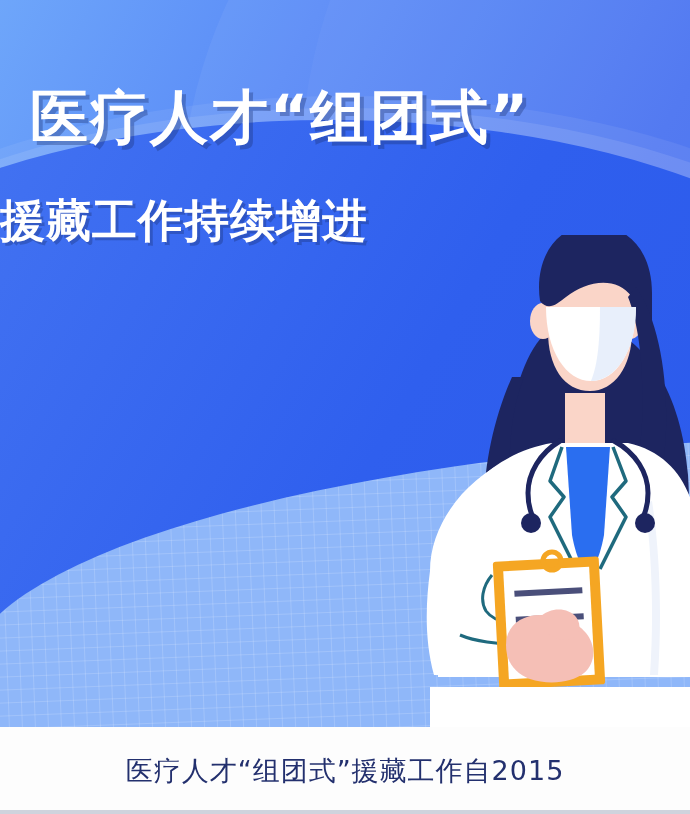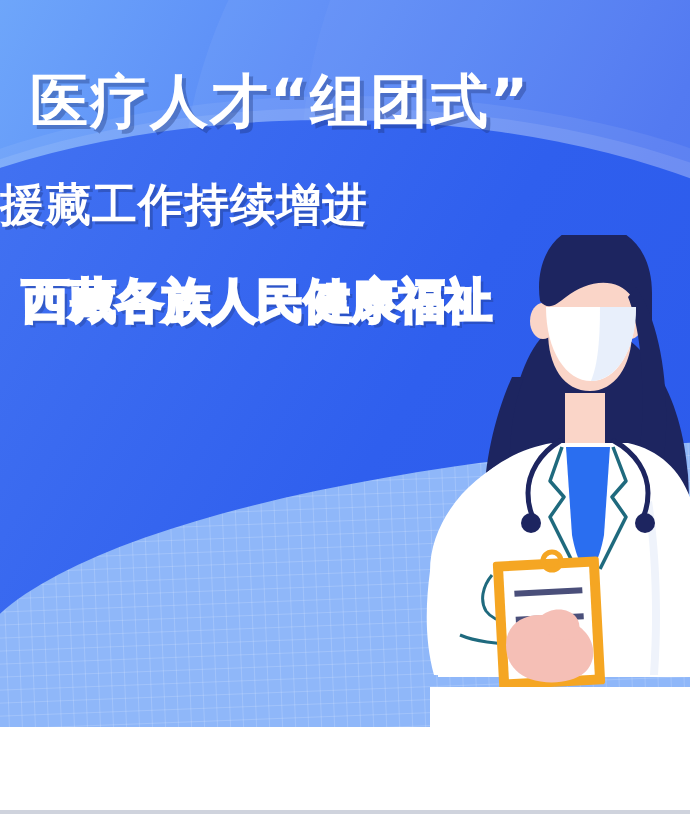--- a/index.html
+++ b/index.html
@@ -107,20 +107,21 @@
     white-space: nowrap;
     line-height: 1;
   }
   .title-l1 {
     font-family: "DejaVu Sans", "Liberation Sans", sans-serif;
     font-weight: bold;
     font-size: 58px;
     letter-spacing: 2px;
     margin-left: 30px;
     text-shadow: 4px 4px 0 rgba(26,48,110,0.34);
+    margin-top: 16px;
   }
   .title-l2 {
     font-family: "DejaVu Sans", "Liberation Sans", sans-serif;
     font-weight: bold;
     font-size: 45px;
     letter-spacing: 1px;
     margin-top: 52px;
     text-shadow: 3px 3px 0 rgba(26,48,110,0.34);
   }
   .title-l3 {
@@ -183,21 +184,20 @@
     <div class="bg-arc2"></div>
     <div class="bg-sweep-light"></div>
     <div class="bg-sweep-mid"></div>
     <div class="bg-sweep-dark"></div>
     <div class="bg-lightband"></div>
   </div>
 
   <div class="headline">
     <div class="title-line title-l1">医疗人才“组团式”</div>
     <div class="title-line title-l2">援藏工作持续增进</div>
-    <div class="title-line title-l3">西藏各族人民健康福祉</div>
   </div>
 
   <div class="doctor">
     <svg width="300" height="495" viewBox="0 0 300 495" xmlns="http://www.w3.org/2000/svg">
       <defs>
         <clipPath id="bodyClip">
           <rect x="0" y="0" width="300" height="495"></rect>
         </clipPath>
       </defs>
 
@@ -277,15 +277,18 @@
                  C172 448 148 450 130 444
                  C114 438 106 426 106 410 Z" fill="#f5bfb6"></path>
         <path d="M140 382 C150 372 168 372 176 382 C182 390 180 400 172 404
                  C162 408 146 400 140 392 Z" fill="#f5bfb6"></path>
 
         <path d="M30 452 L300 452 L300 500 L30 500 Z" fill="#ffffff"></path>
       </g>
     </svg>
   </div>
 
+  <div class="caption-bar">
+    <div class="caption-text">医疗人才“组团式”援藏工作自2015</div>
+  </div>
   <div class="bottom-rule"></div>
 
 </div>
 
 </body></html>

